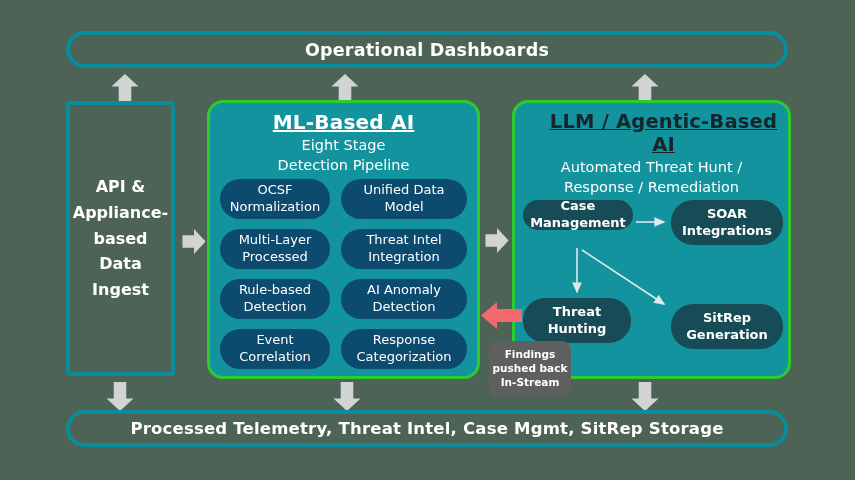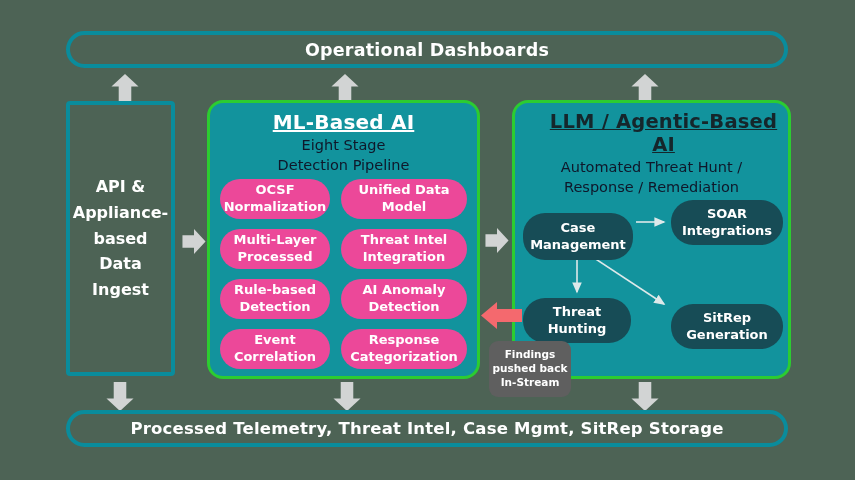--- a/index.html
+++ b/index.html
@@ -29,37 +29,37 @@
   
   .aibox{
     position:absolute;top:100px;height:273px;
     background:#12939d;border:3px solid #2ccc31;border-radius:16px;
     text-align:center;
   }
   .aibox.ml{left:207px;width:267px;}
   .aibox.llm{left:512px;width:273px;}
   .aibox .title{margin-top:7px;font-size:20px;font-weight:800;letter-spacing:.2px;text-decoration:underline;}
   .aibox.llm .title{color:#15262b;font-size:19.5px;margin-left:24px;}
-  .aibox .subtitle{margin-top:2px;font-size:14.5px;line-height:1.35;font-weight:400;color:#0f172a;}
+  .aibox .subtitle{margin-top:2px;font-size:14.5px;line-height:1.35;font-weight:400;color:#ffffff;}
   
   .mlgrid{
     position:absolute;left:10px;top:76px;
     display:grid;grid-template-columns:110px 126px;grid-auto-rows:40px;
     column-gap:11px;row-gap:10px;
   }
   .pill{
-    background:#ec4899;border-radius:21px;
+    background:#0c4a6e;border-radius:21px;
     display:flex;align-items:center;justify-content:center;text-align:center;
-    font-weight:700;font-size:13px;line-height:1.28;
+    font-weight:400;font-size:13px;line-height:1.28;
   }
   
   .llmpill{position:absolute;background:#174c56;border-radius:22px;
     display:flex;align-items:center;justify-content:center;text-align:center;
     font-weight:700;font-size:13px;line-height:1.28;}
-  .llmpill.case{left:8px;top:110px;width:110px;height:47px;}
+  .llmpill.case{left:8px;top:97px;width:110px;height:30px;}
   .llmpill.soar{left:156px;top:97px;width:112px;height:45px;}
   .llmpill.threat{left:8px;top:195px;width:108px;height:45px;}
   .llmpill.sitrep{left:156px;top:201px;width:112px;height:45px;}
   .llmflow{position:absolute;left:0;top:0;width:273px;height:273px;pointer-events:none;}
   
   .blockarrow{position:absolute;}
   
   .findings{
     position:absolute;left:489px;top:341px;width:82px;
     background:#5f5f5f;border-radius:9px;z-index:6;

